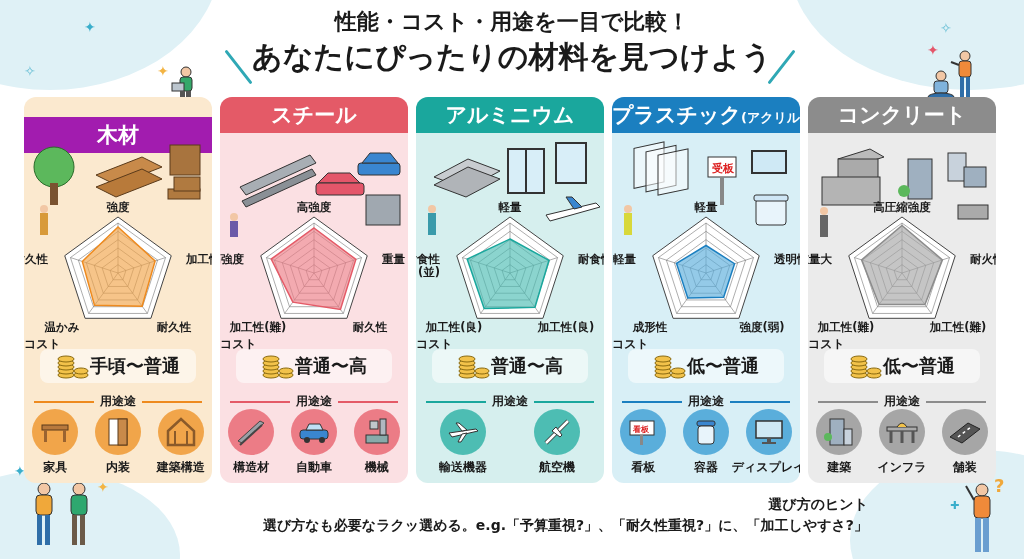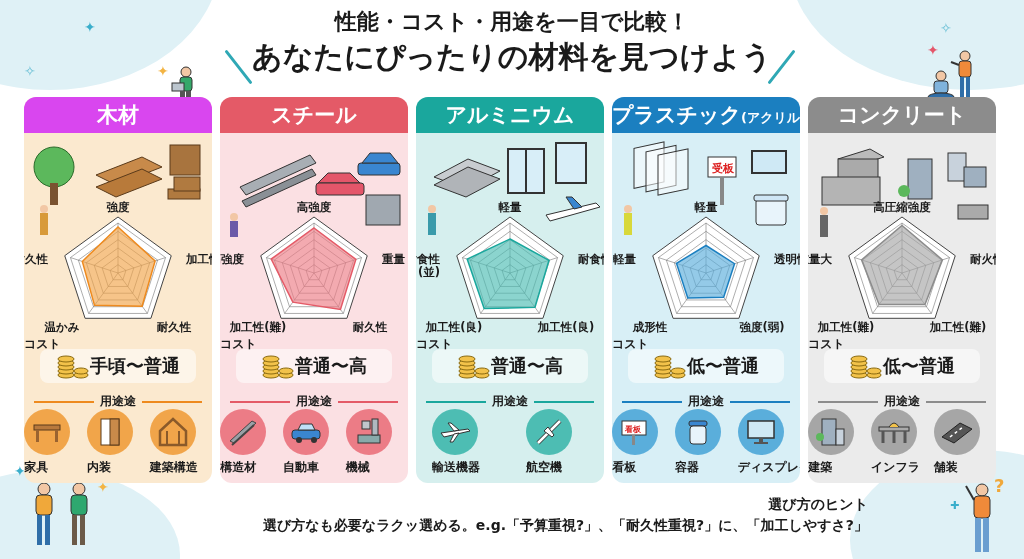--- a/index.html
+++ b/index.html
@@ -15,21 +15,21 @@
 .card .head small{font-size:13px}
 .illus{position:absolute;top:40px;left:0;width:188px;height:110px}
 .radar{position:absolute;left:0;top:112px;width:188px;height:128px}
 .ax{position:absolute;font-size:11.5px;font-weight:bold;white-space:nowrap;text-align:center;line-height:1.15}
 .cost-label{position:absolute;top:239px;width:188px;text-align:left;font-size:12px;font-weight:bold}
 .cost-box{position:absolute;top:252px;left:16px;width:156px;height:34px;border-radius:8px;background:rgba(255,255,255,.55);display:flex;align-items:center;justify-content:center;}
 .cost-val{font-size:18px;font-weight:bold}
 .use-row{position:absolute;top:296px;left:10px;width:168px;display:flex;align-items:center;gap:6px;font-size:12px;font-weight:bold}
 .use-row .ln{flex:1;height:2px}
 .uses{position:absolute;top:312px;left:0;width:188px;display:flex;justify-content:space-around}
-.use{display:flex;flex-direction:column;align-items:flex-start;width:62px}
+.use{display:flex;flex-direction:column;align-items:center;width:62px}
 .ucirc{width:46px;height:46px;border-radius:50%;display:flex;align-items:center;justify-content:center}
 .ulabel{font-size:12px;font-weight:bold;margin-top:4px;white-space:nowrap}
 .hint{position:absolute;left:0;width:868px;top:494px;text-align:right;font-weight:bold;line-height:1.5}
 .hint .h1{font-size:14px;display:block}
 .hint .h2{font-size:14px;display:block}
 .person{position:absolute}
 .spark{position:absolute;font-size:14px;line-height:1}
 </style>
 </head>
 <body>
@@ -91,21 +91,21 @@
   <text x="32" y="16" font-size="18" fill="#f0a83a" font-weight="bold">?</text>
   <circle cx="20" cy="14" r="6" fill="#f2c7a5" stroke="#333"></circle>
     <rect x="12" y="20" width="16" height="22" rx="4" fill="#f08a3a" stroke="#333"></rect>
     <rect x="13" y="42" width="6" height="34" fill="#6a9ed0"></rect>
     <rect x="21" y="42" width="6" height="34" fill="#6a9ed0"></rect>
     <line x1="12" y1="24" x2="4" y2="10" stroke="#333" stroke-width="2"></line>
 </svg>
 
 <div id="cards">
     <div class="card" style="left: 24px; background: rgb(251, 233, 207);">
-    <div class="head" style="background: #d946ef;"><span>木材</span><small></small></div>
+    <div class="head" style="background: #a21caf; margin-top: 20px;"><span>木材</span><small></small></div>
     <svg class="illus" viewBox="0 0 188 110">
         <circle cx="30" cy="30" r="20" fill="#5cb85c" stroke="#2a6a2a"></circle>
         <rect x="26" y="46" width="8" height="22" fill="#7a5230"></rect>
         <path d="M72 38 L118 20 L138 30 L92 48Z" fill="#c88a4a" stroke="#5a3a1a"></path>
         <path d="M72 50 L118 32 L138 42 L92 60Z" fill="#b87a3a" stroke="#5a3a1a"></path>
         <rect x="146" y="8" width="30" height="30" fill="#a8743e" stroke="#5a3a1a"></rect>
         <rect x="144" y="52" width="32" height="10" fill="#b07a40" stroke="#5a3a1a"></rect>
         <rect x="150" y="40" width="26" height="14" fill="#b07a40" stroke="#5a3a1a"></rect>
         <circle cx="20" cy="72" r="4" fill="#f2c7a5"></circle>
         <rect x="16" y="76" width="8" height="22" fill="#d89a3a"></rect>

